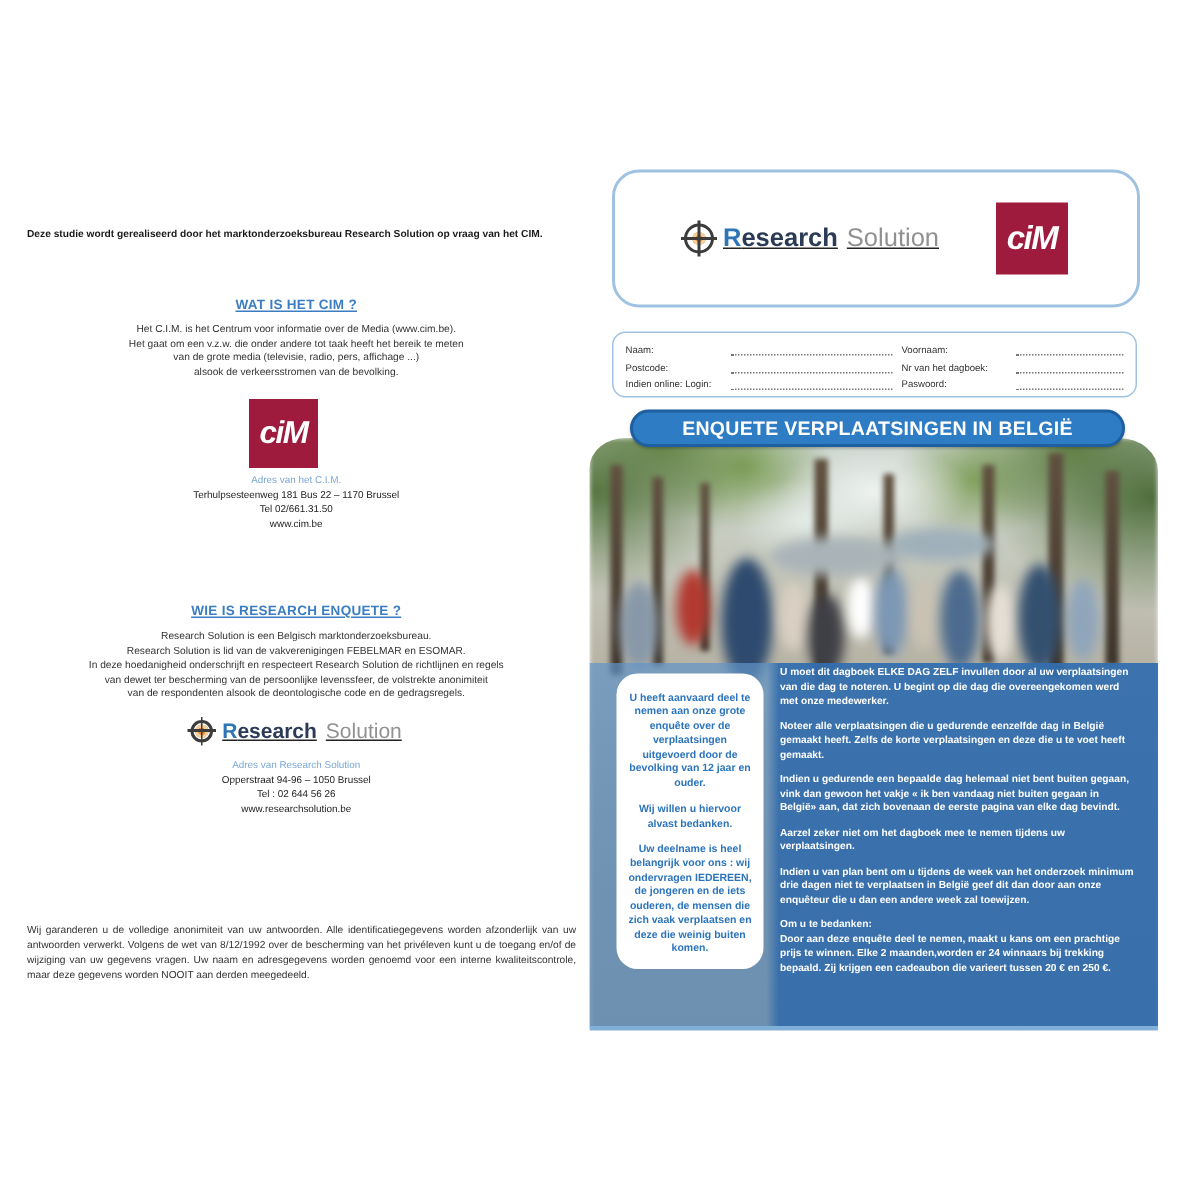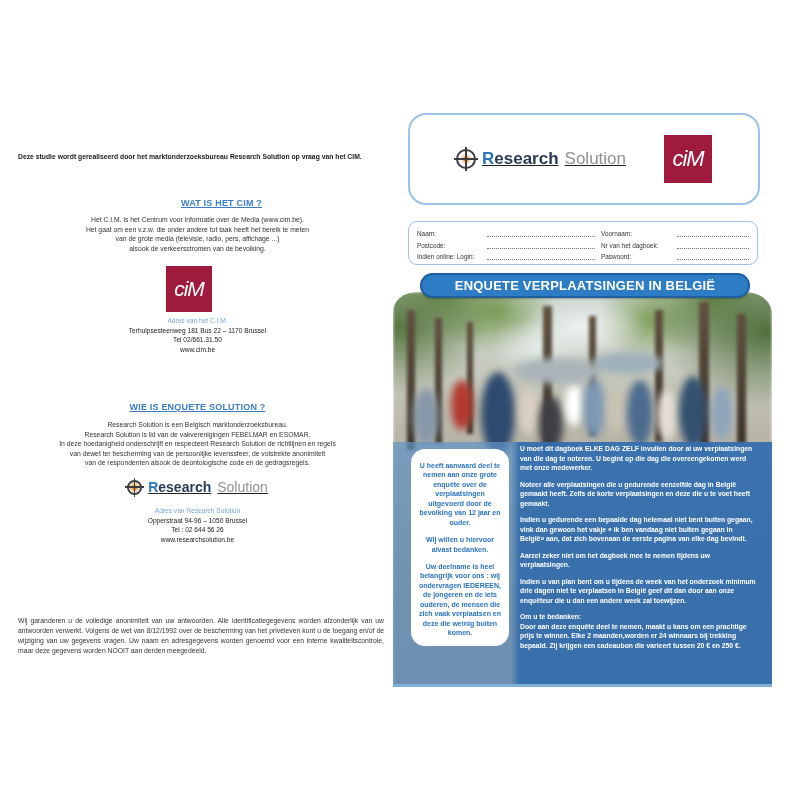--- a/index.html
+++ b/index.html
@@ -11,26 +11,26 @@
   html,body{background:#fff;}
   body{font-family:"Liberation Sans",sans-serif;color:#222;}
   #stage{position:relative;width:800px;height:800px;background:#fff;overflow:hidden;}
 
   
   .abs{position:absolute;}
   .pre{white-space:pre-line;}
   #intro{left:18px;top:153px;width:366px;font-size:6.8px;font-weight:bold;color:#1a1a1a;}
   .sec-heading{left:0;top:0;width:395px;text-align:center;font-size:9px;font-weight:bold;
     color:var(--heading-blue);text-decoration:underline;letter-spacing:.2px;}
-  #cim-heading{top:198px;margin-left:24px;}
+  #cim-heading{top:198px;}
   .sec-body{left:10px;width:375px;text-align:center;font-size:6.8px;line-height:1.4;color:#333;}
   #cim-body{top:215px;}
   #cim-logo-left{left:166px;top:266px;width:46px;height:46px;}
   .cim-square{background:var(--cim-red);color:#fff;display:flex;align-items:center;justify-content:center;
-    font-weight:normal;font-style:italic;letter-spacing:-1px;}
+    font-weight:bold;font-style:italic;letter-spacing:-1px;}
   #cim-logo-left .cim-glyph{font-size:21px;}
   .addr{width:395px;left:0;text-align:center;font-size:6.6px;line-height:1.45;color:#222;}
   .addr-title{color:var(--addr-blue);font-size:6.6px;}
   #cim-addr{top:316px;}
   #rs-heading{top:402px;}
   #rs-body{top:420px;}
   #rs-logo-left{left:0;top:479px;width:395px;display:flex;align-items:center;justify-content:center;gap:6px;}
   #rs-addr{top:506px;}
   #privacy{left:18px;top:616px;width:366px;font-size:6.8px;line-height:1.45;color:#333;text-align:justify;}
 
@@ -112,21 +112,21 @@
   <div class="abs cim-square" id="cim-logo-left">
     <span class="cim-glyph">ciM</span>
   </div>
   <div class="abs addr" id="cim-addr">
     <div class="addr-title">Adres van het C.I.M.</div>
     <div class="pre">Terhulpsesteenweg 181 Bus 22 – 1170 Brussel
 Tel  02/661.31.50
 www.cim.be</div>
   </div>
 
-  <div class="abs sec-heading" id="rs-heading">WIE IS ENQUETE SOLUTION ?</div>
+  <div class="abs sec-heading" id="rs-heading">WIE IS RESEARCH ENQUETE ?</div>
   <div class="abs sec-body pre" id="rs-body">Research Solution is een Belgisch marktonderzoeksbureau.
 Research Solution is lid van de vakverenigingen  FEBELMAR en ESOMAR.
 In deze hoedanigheid onderschrijft en respecteert Research Solution de richtlijnen en regels
 van dewet ter bescherming van de persoonlijke levenssfeer, de volstrekte anonimiteit
 van de respondenten alsook de deontologische code en de gedragsregels.</div>
 
   <div class="abs rs-logo" id="rs-logo-left">
     <span class="target-icon"></span>
     <span class="rs-word1">Research</span>
     <span class="rs-word2">Solution</span>

